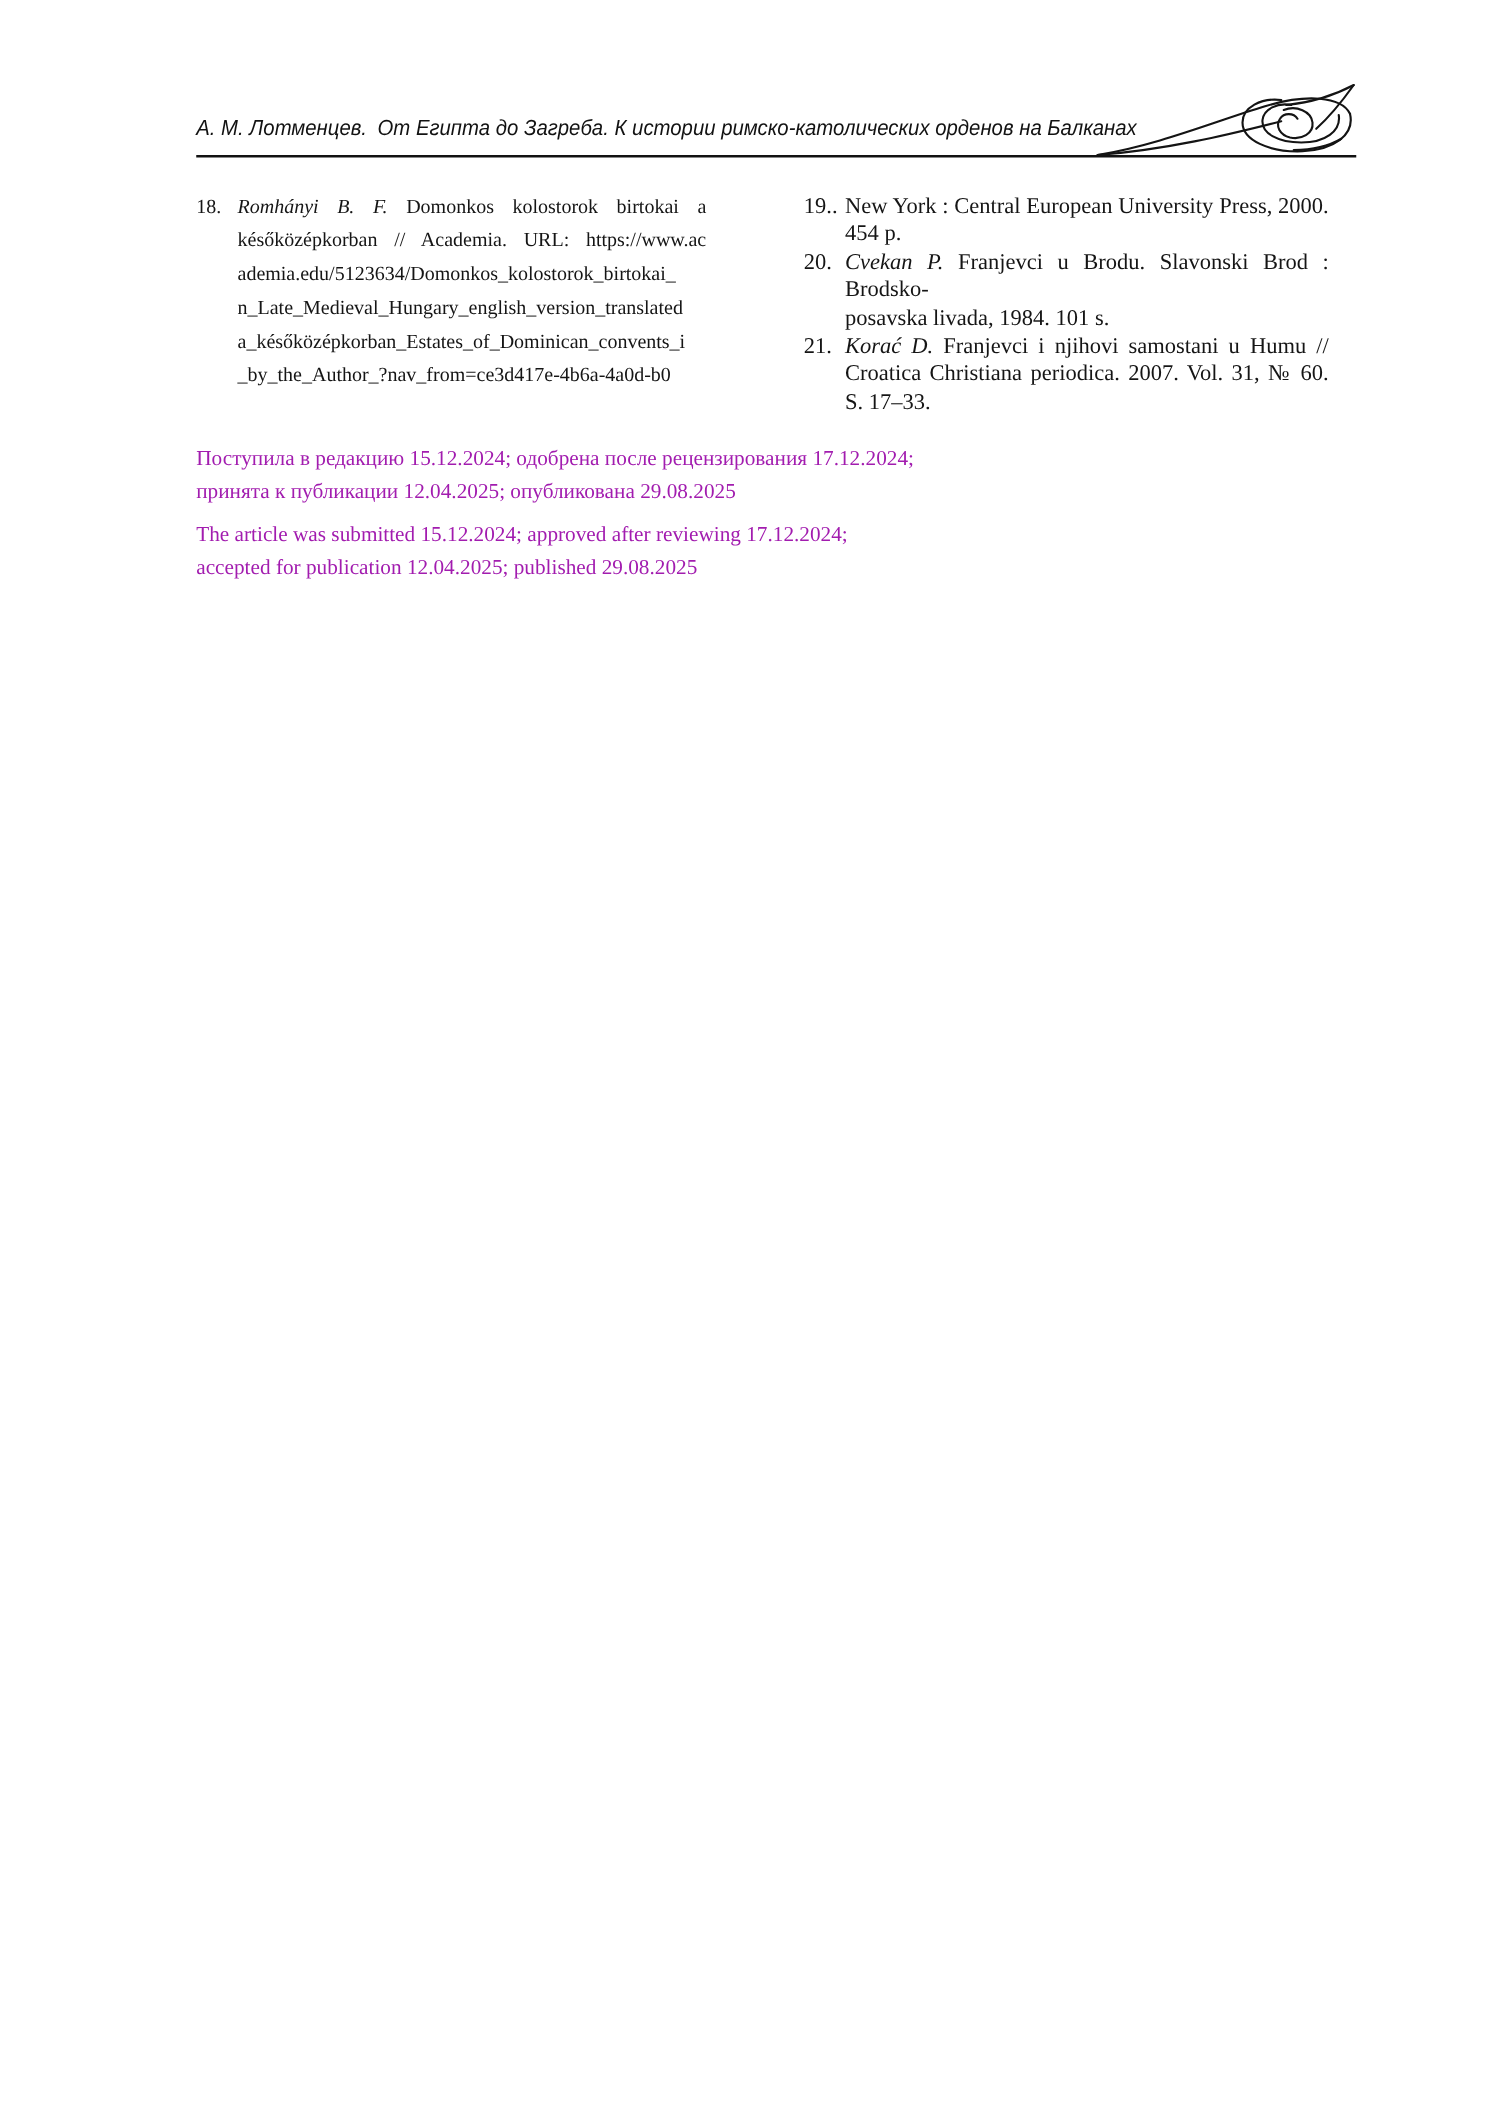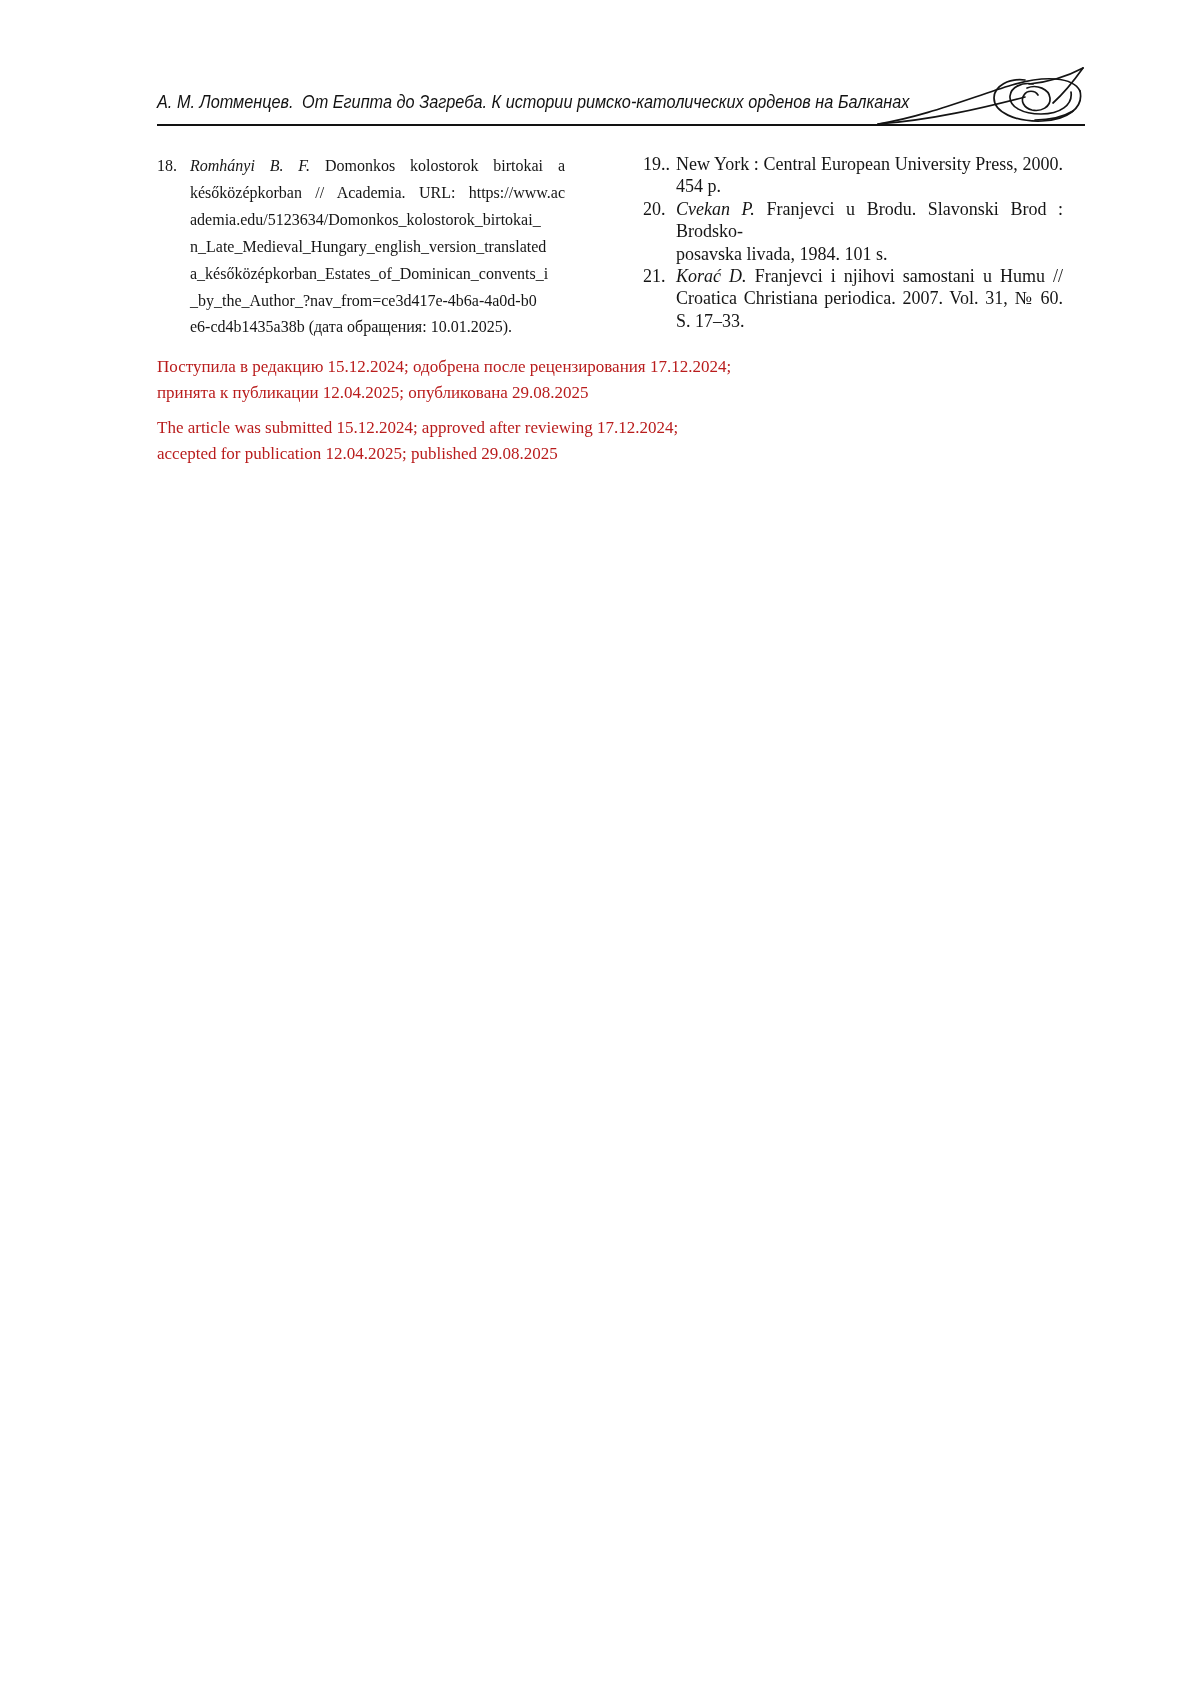--- a/index.html
+++ b/index.html
@@ -42,21 +42,21 @@
   .ref-item{position:relative;padding-left:33px;}
   .col-left .ref-item{font-size:16px;line-height:26.9px;}
   .col-right .ref-item{font-size:18px;line-height:22.4px;}
   .ref-num{position:absolute;left:0;top:0;}
   .rl{text-align:justify;text-align-last:justify;word-break:keep-all;}
   .rl.last{text-align:left;text-align-last:left;}
   .it{font-style:italic;}
   
   .dates{
     position:absolute;left:157px;top:354px;width:780px;
-    font-size:17px;line-height:26px;color:#b91c1c;
+    font-size:17px;line-height:26px;color:#a21caf;
   }
   .dates p{margin:0;}
   .dates .en{margin-top:9px;}
   
   .footer{
     position:absolute;left:157px;top:1498px;width:928px;
     display:flex;justify-content:space-between;align-items:baseline;
     font-family:"Liberation Sans",sans-serif;font-style:italic;color:#121212;
   }
   .footer-section{
@@ -99,21 +99,20 @@
         <span class="ref-num">18.</span>
         <div class="rl">
           <span class="it">Romhányi B. F.</span>
           <span>Domonkos kolostorok birtokai a</span>
         </div>
         <div class="rl">későközépkorban // Academia. URL: https://www.ac</div>
         <div class="rl">ademia.edu/5123634/Domonkos_kolostorok_birtokai_</div>
         <div class="rl">n_Late_Medieval_Hungary_english_version_translated</div>
         <div class="rl">a_későközépkorban_Estates_of_Dominican_convents_i</div>
         <div class="rl">_by_the_Author_?nav_from=ce3d417e-4b6a-4a0d-b0</div>
-        <div class="rl last">e6-cd4b1435a38b (дата обращения: 10.01.2025).</div>
       </div>
     </div>
 
     <div class="col-right">
       <div class="ref-item">
         <span class="ref-num">19..</span>
         <div class="rl">New York : Central European University Press, 2000.</div>
         <div class="rl last">454 p.</div>
       </div>
 

